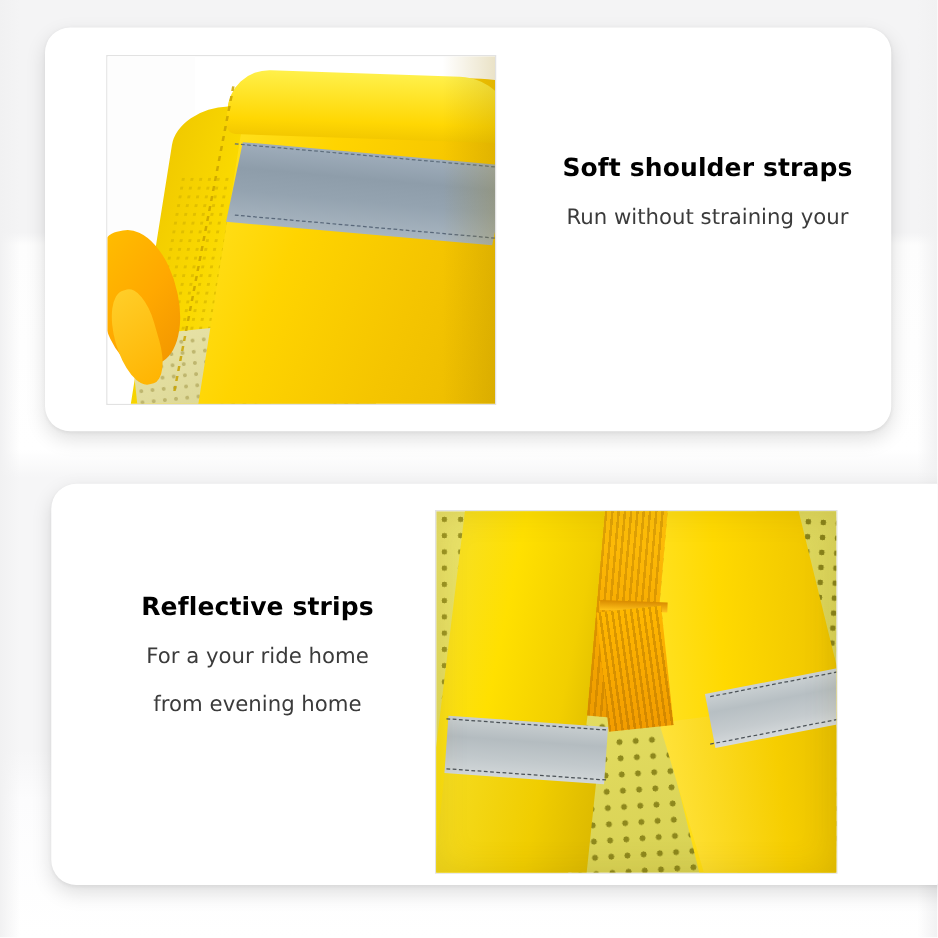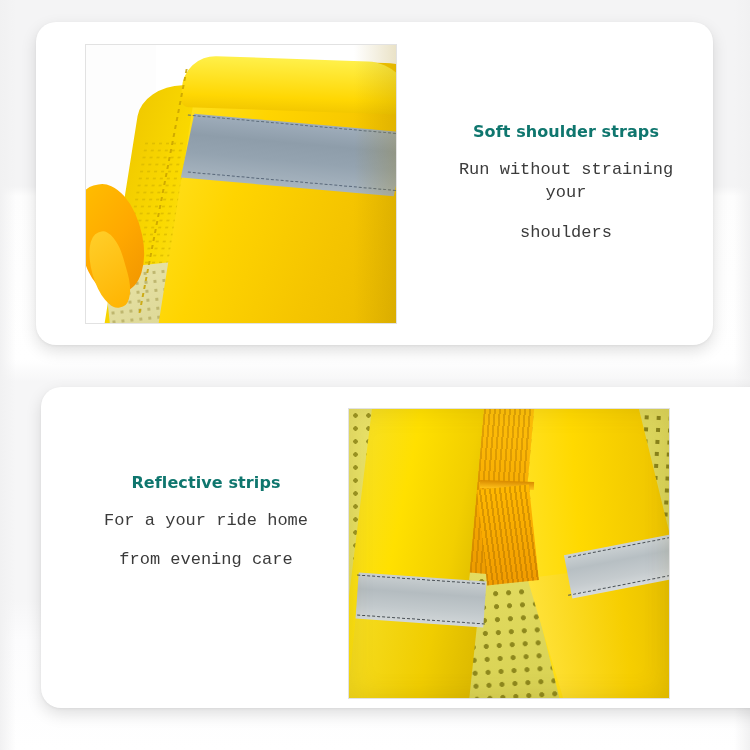--- a/index.html
+++ b/index.html
@@ -232,27 +232,27 @@
     transform:skewX(10deg) rotate(-7deg);
   }
   .p2-vign{position:absolute;inset:0;
     box-shadow:inset 0 0 26px rgba(120,95,0,.16);}
 
   
   .txt{position:absolute;}
   #txt1{left:400px;top:100px;width:260px;text-align:center;}
   #txt2{left:40px;top:473px;width:270px;text-align:center;}
   .title{
-    font-size:16px;font-weight:bold;color:#0f766e;
+    font-size:20px;font-weight:bold;color:#000000;
     letter-spacing:.1px;line-height:1.25;margin:0 0 5px 0;
     white-space:nowrap;
   }
   .subtitle{
     font-size:17px;font-weight:normal;color:#3b3b3b;
-    line-height:1.38;margin:16px;font-family:Liberation Mono, monospace;
+    line-height:1.38;margin:16px;
   }
 </style>
 </head>
 <body>
 
 <div class="page">
   <div class="edge-l"></div>
   <div class="edge-r"></div>
 </div>
 
@@ -274,30 +274,29 @@
       <div class="p1-refl"></div>
       <div class="p1-refl-top"></div>
       <div class="p1-refl-bot"></div>
       <div class="p1-shadowR"></div>
     </div>
   </div>
 
   <div class="txt" id="txt1">
     <p class="title">Soft shoulder straps</p>
     <p class="subtitle">Run without straining your</p>
-    <p class="subtitle">shoulders</p>
   </div>
 </div>
 
 <div class="card" id="card2">
 
   <div class="txt" id="txt2" style="left:20px;top:86px;width:290px;">
     <p class="title">Reflective strips</p>
     <p class="subtitle">For a your ride home</p>
-    <p class="subtitle">from evening care</p>
+    <p class="subtitle">from evening home</p>
   </div>
 
   <div class="photo" id="photo2">
     <div class="scene">
       <div class="p2-bg"></div>
       <div class="p2-meshdots"></div>
       <div class="p2-lowmesh"></div>
       <div class="p2-lowmesh-d"></div>
       <div class="p2-meshR"></div>
       <div class="p2-meshR-dots"></div>

